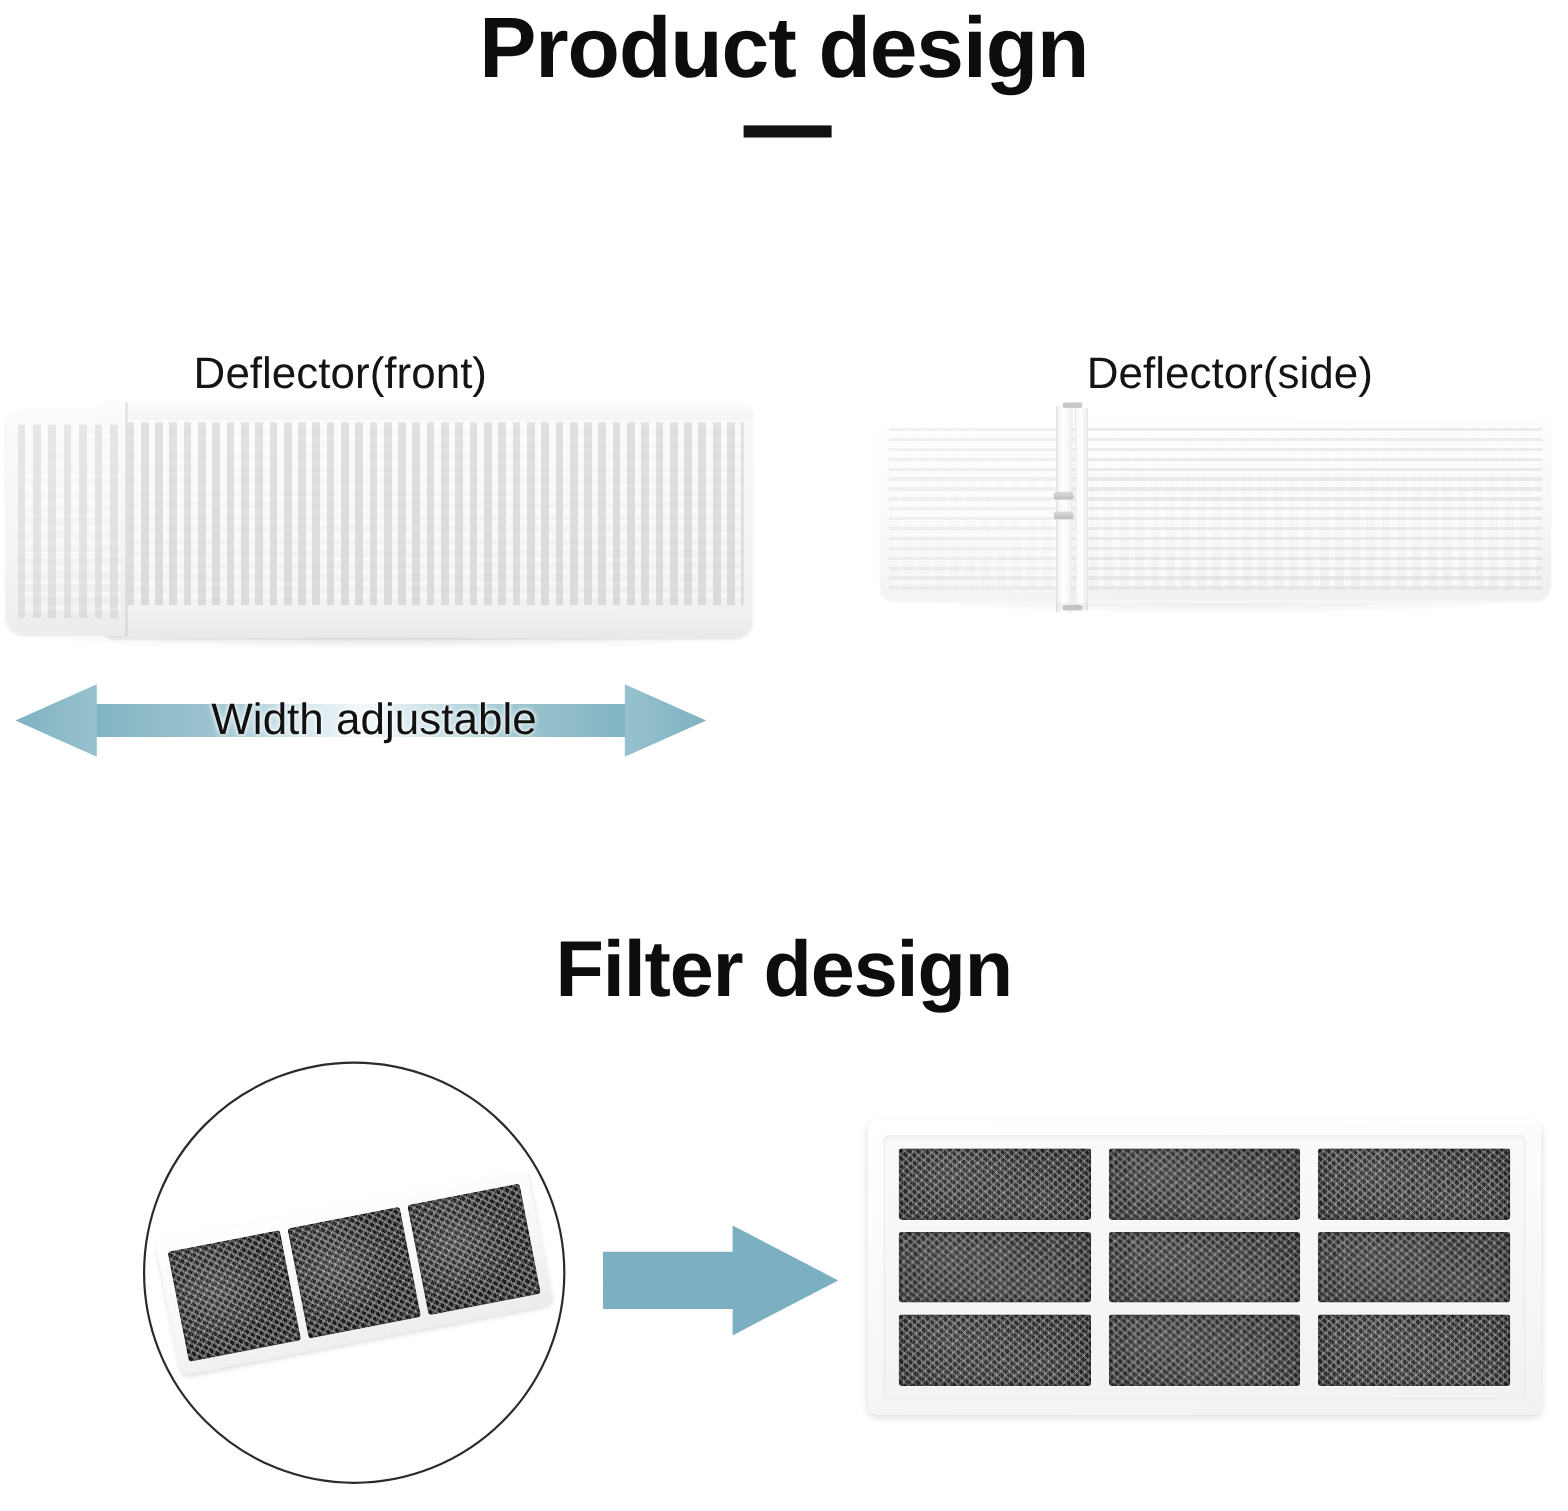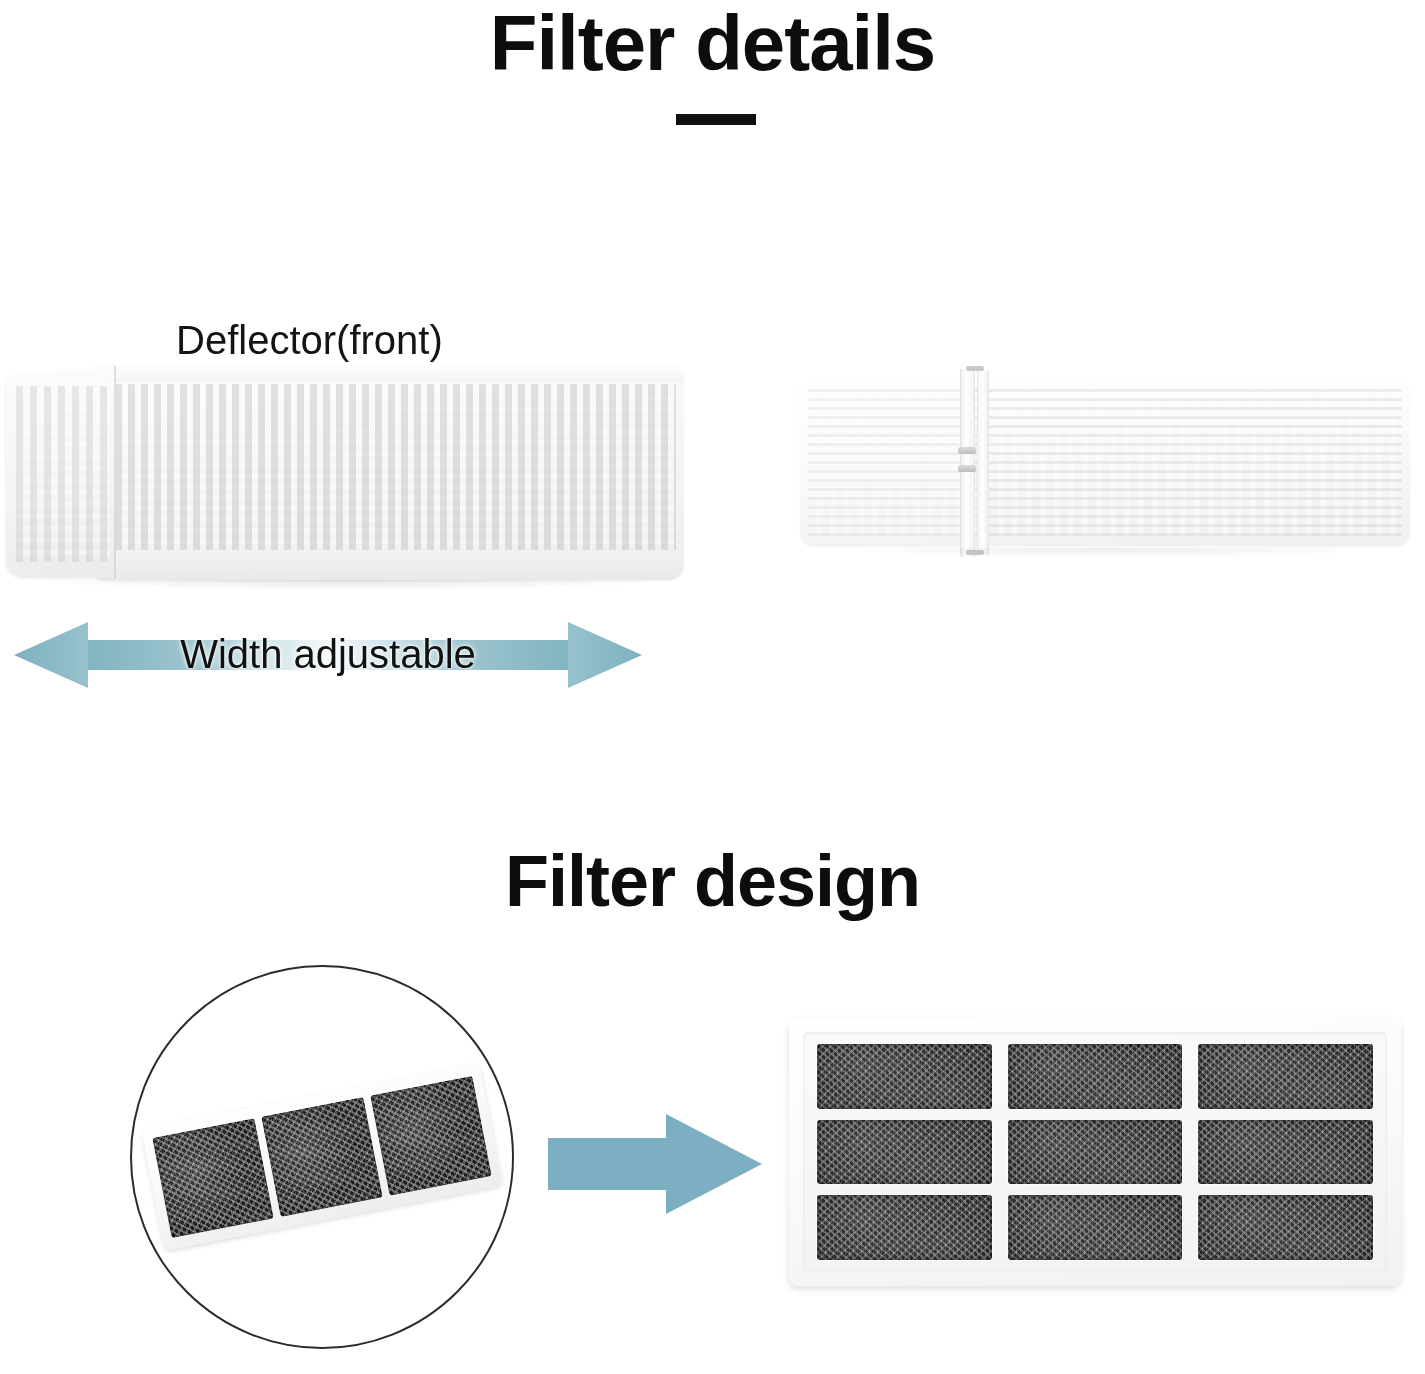--- a/index.html
+++ b/index.html
@@ -260,21 +260,21 @@
   .width-arrow-wrap {
     position: absolute;
     left: 8px;
     top: 614px;
     width: 640px;
     height: 82px;
   }
   .width-arrow-wrap svg { display: block; }
   .width-arrow-label {
     position: absolute;
-    left: 0;
+    left: 12px;
     top: 18px;
     width: 640px;
     text-align: center;
     font-size: 40px;
     font-weight: 400;
     color: #111111;
     white-space: nowrap;
     line-height: 44px;
     text-shadow: 0 0 3px #ffffff, 0 0 6px #ffffff;
   }
@@ -366,36 +366,37 @@
       radial-gradient(circle at 28% 38%, rgba(255,255,255,0.13), rgba(0,0,0,0) 55%),
       radial-gradient(circle at 72% 70%, rgba(255,255,255,0.10), rgba(0,0,0,0) 52%);
     box-shadow: inset 0 0 5px rgba(0,0,0,0.6), 0 0 0 1px rgba(255,255,255,0.55);
   }
 </style>
 </head>
 <body>
 
 <div id="page">
 
-  <div class="page-title">Filter details</div>
+  <div class="page-title">Product design</div>
   <div class="title-rule"></div>
 
   <div class="part-label front">Deflector(front)</div>
 
   <div class="deflector-front">
     <div class="df-body">
       <div class="df-grill"></div>
     </div>
     <div class="df-slider">
       <div class="df-slider-grill"></div>
     </div>
     <div class="df-seam"></div>
     <div class="df-shadow"></div>
   </div>
 
+  <div class="part-label side">Deflector(side)</div>
 
   <div class="deflector-side">
     <div class="ds-body">
       <div class="ds-grill"></div>
     </div>
     <div class="ds-leftpanel">
       <div class="ds-grill"></div>
     </div>
     <div class="ds-hinge">
       <div class="ds-hinge-bar"></div>

